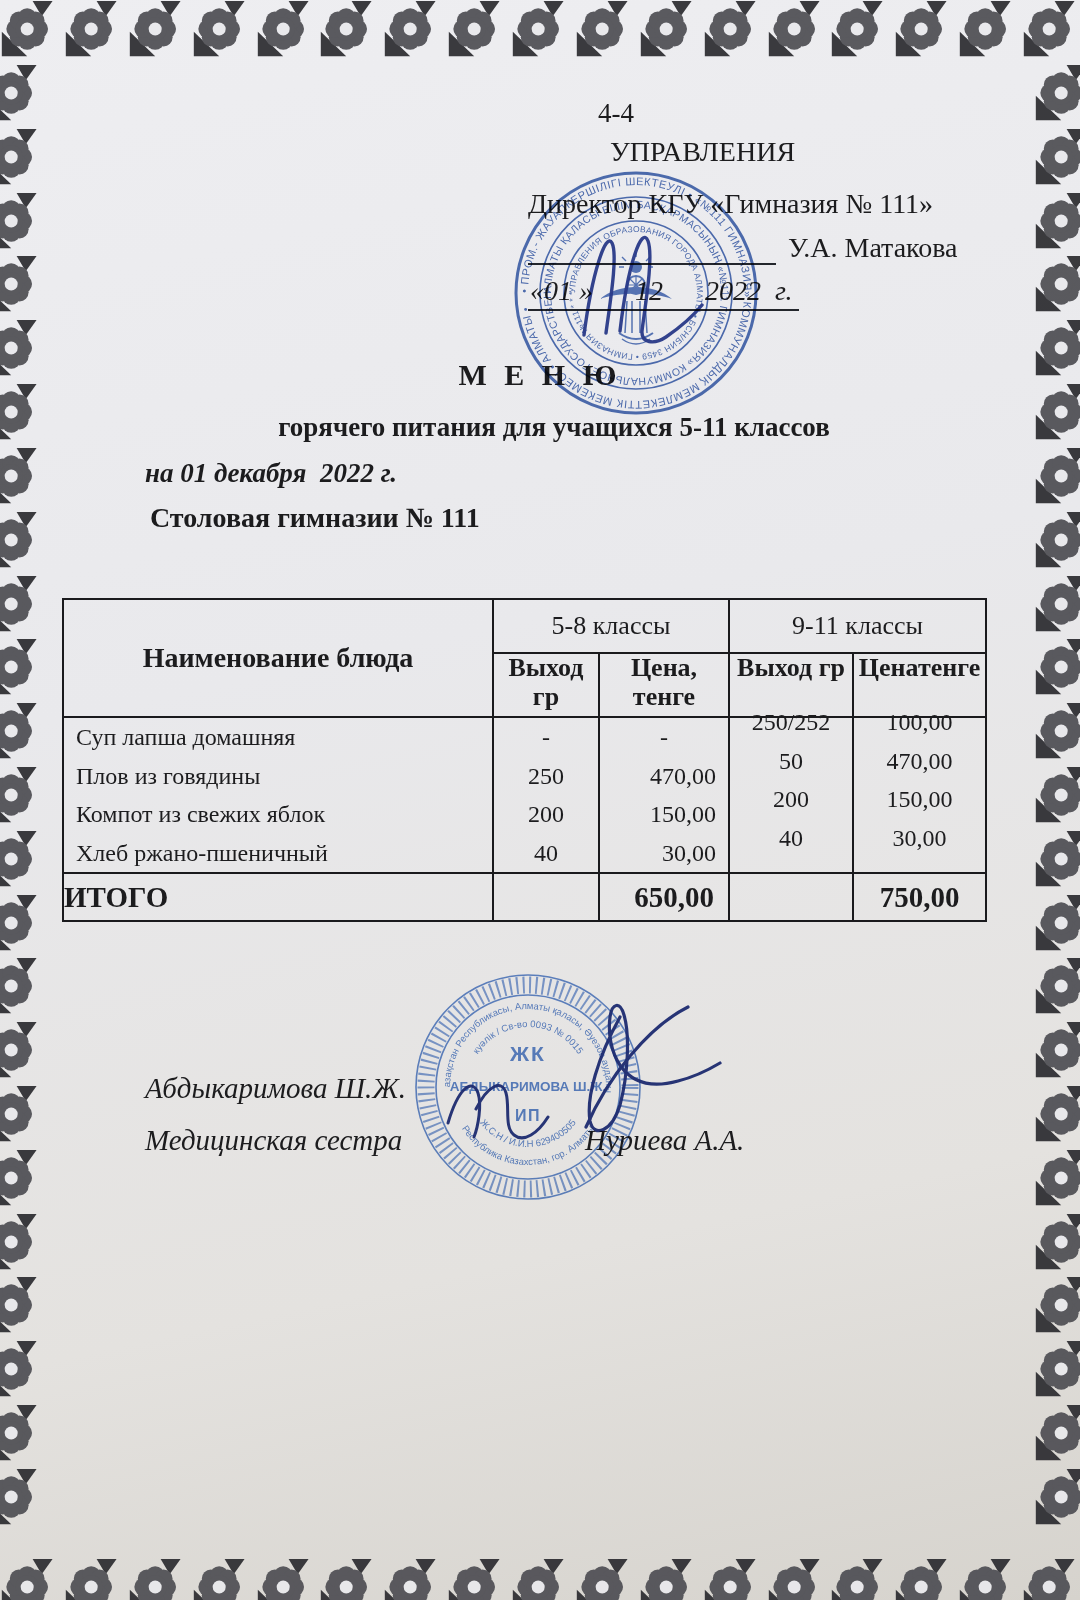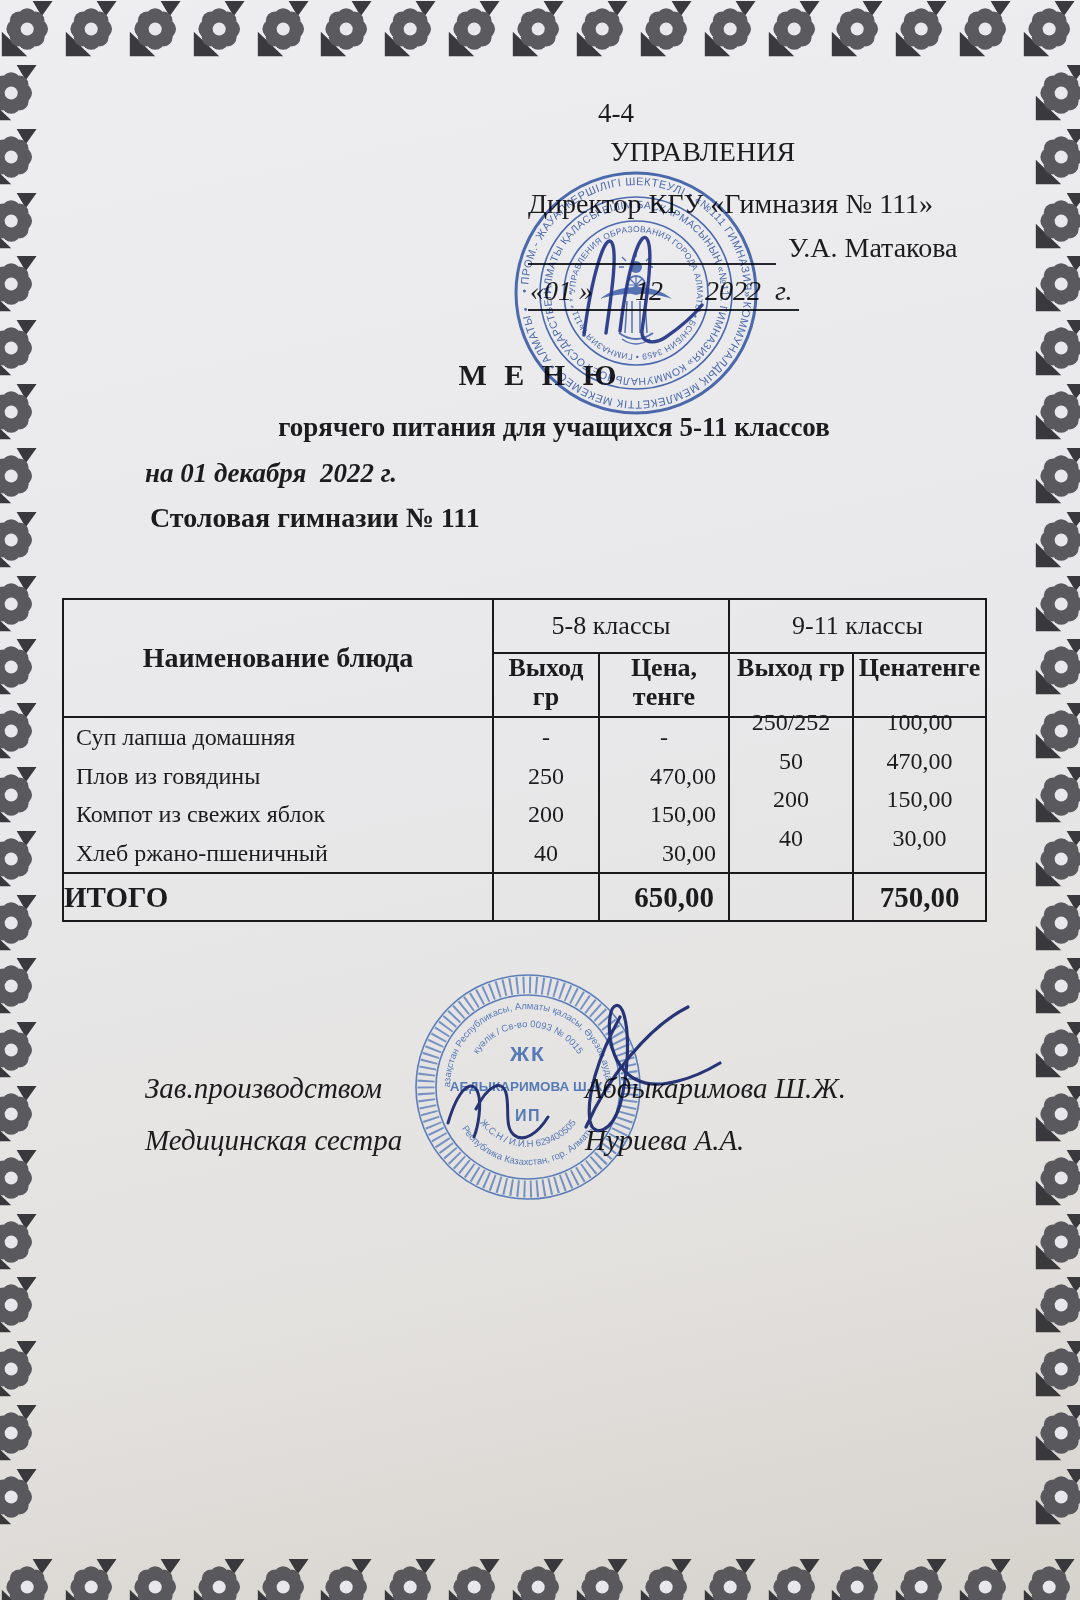--- a/index.html
+++ b/index.html
@@ -430,21 +430,20 @@
       <td></td>
       <td class="c-total-p1">650,00</td>
       <td></td>
       <td class="c-total-p2">750,00</td>
     </tr>
   </tfoot>
 </table>
 
 <div class="abs sig-block">
   <div class="sig-row">
-    <span class="sig-role">Зав.производством</span>
     <span class="sig-name">Абдыкаримова Ш.Ж.</span>
   </div>
   <div class="sig-row">
     <span class="sig-role">Медицинская сестра</span>
     <span class="sig-name">Нуриева А.А.</span>
   </div>
 </div>
 
 <svg id="stamp-school" class="stamp" width="260" height="260" viewBox="-130 -130 260 260">
   <defs>

